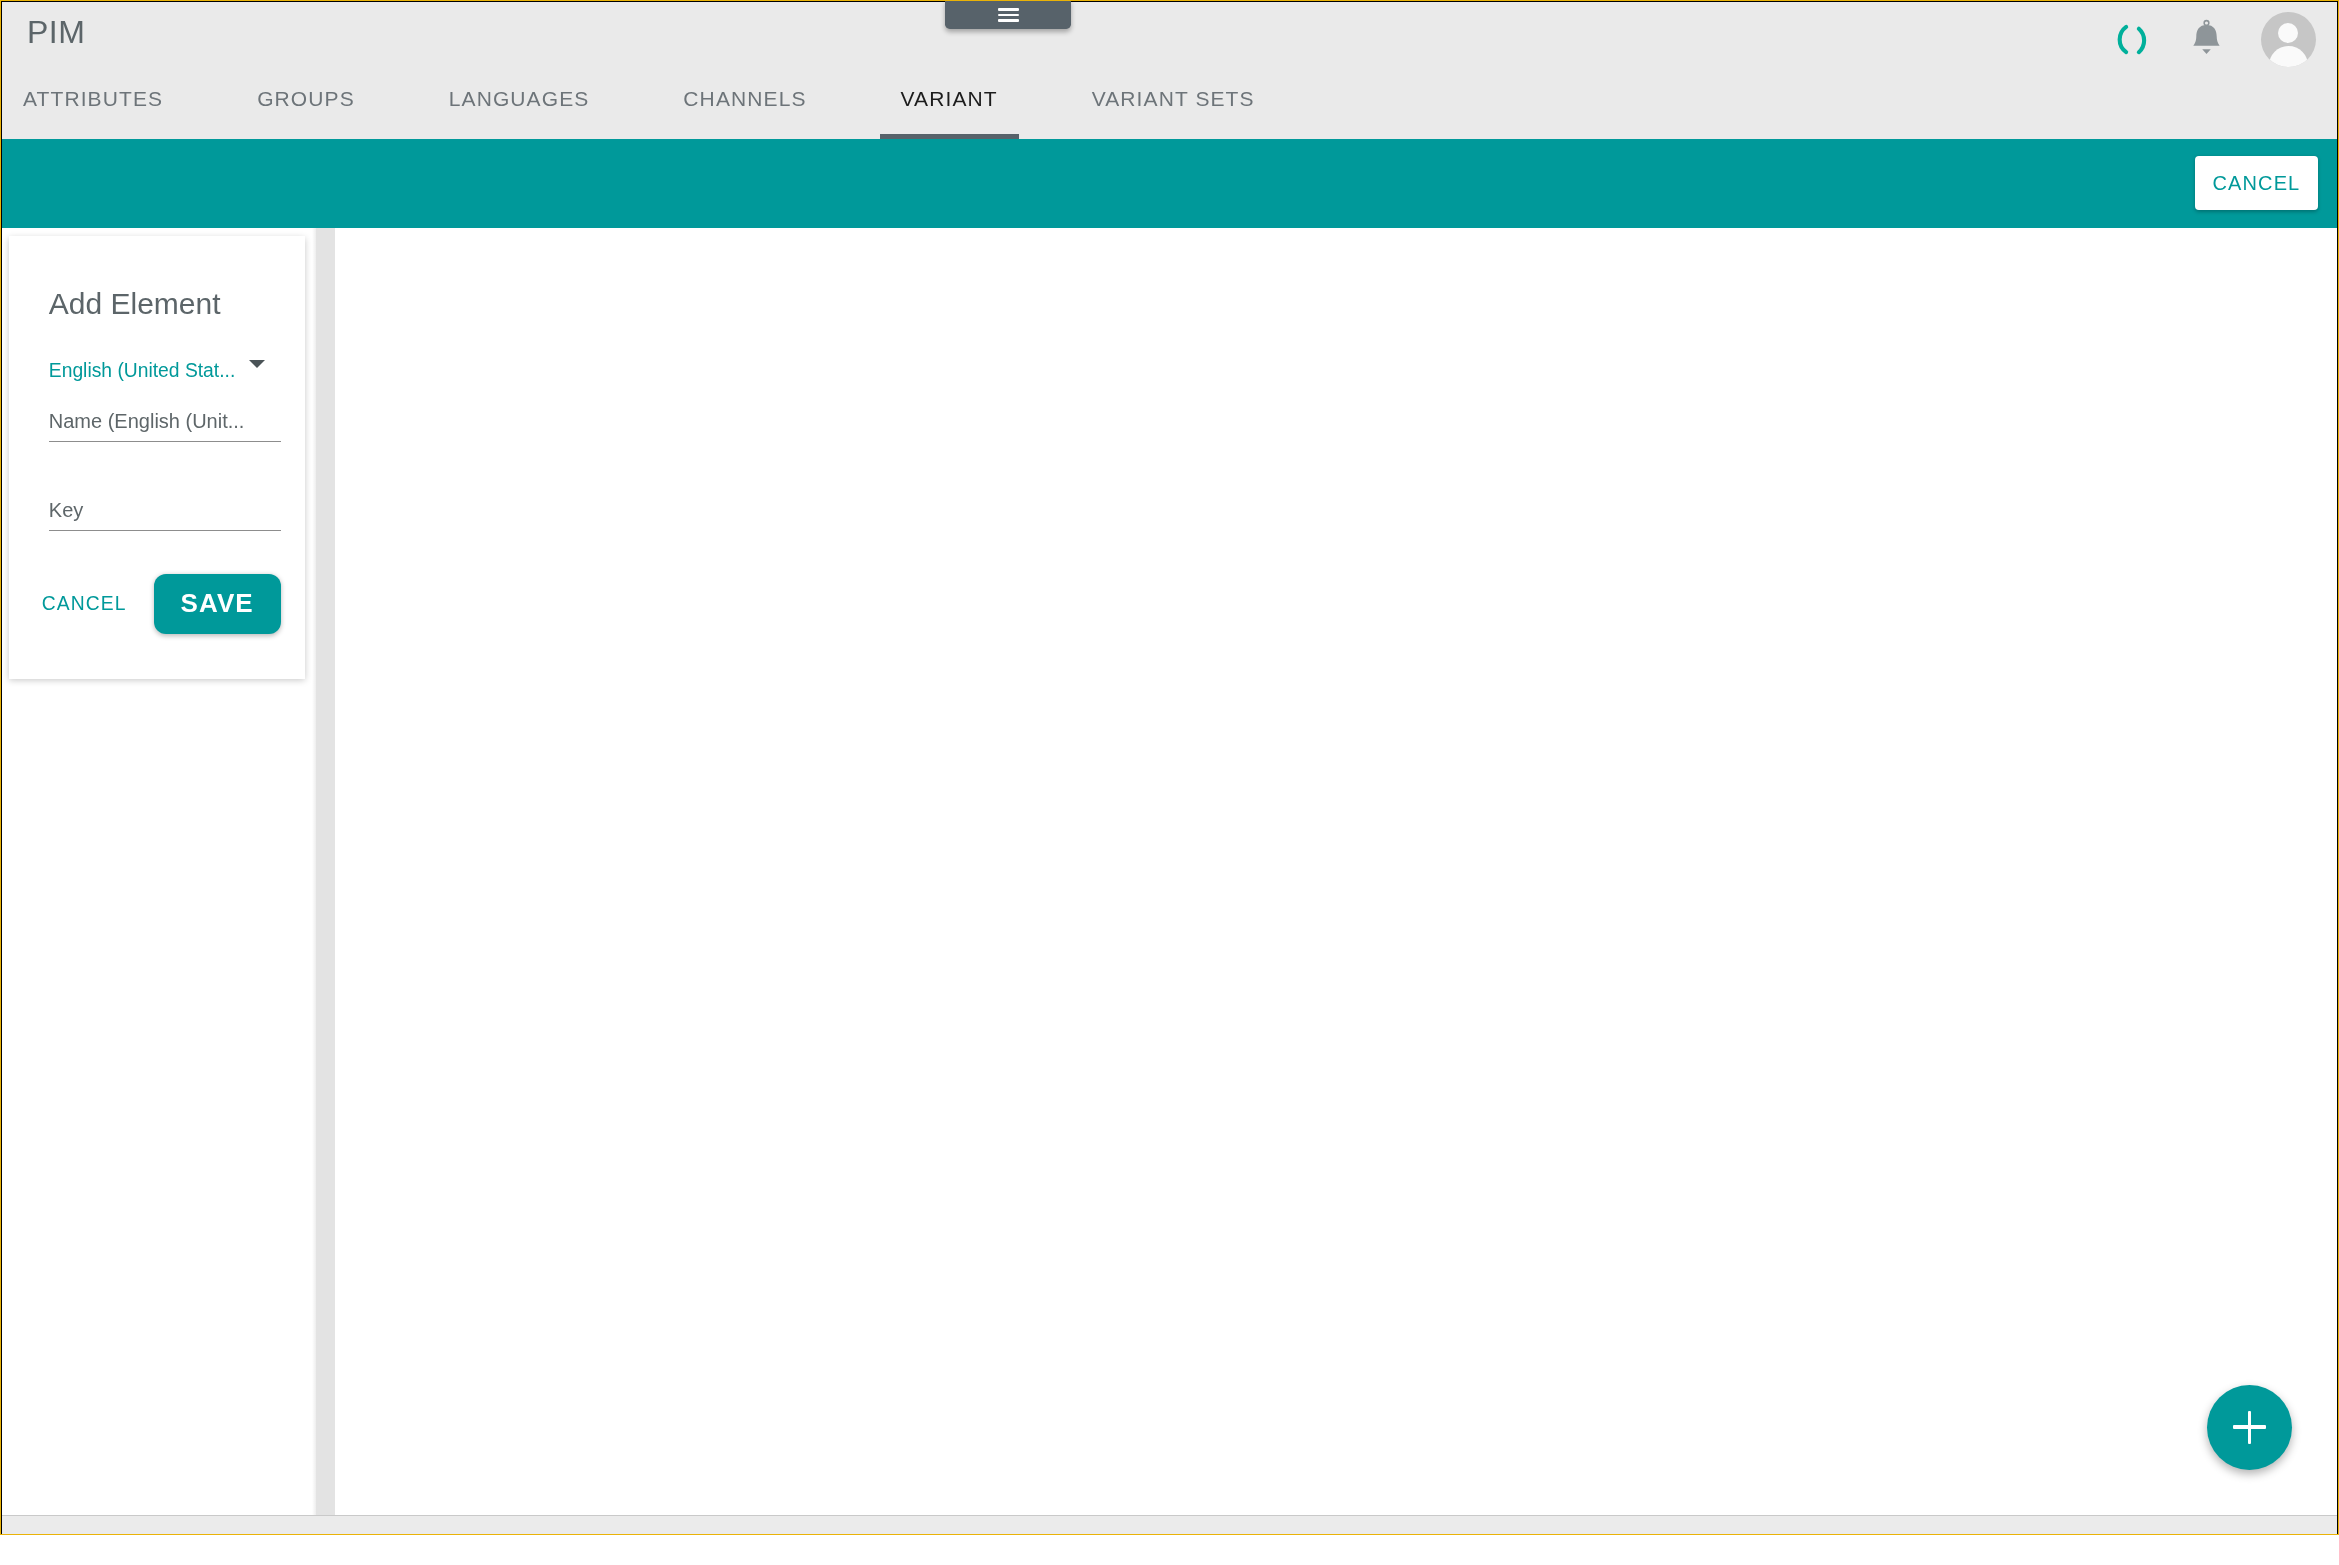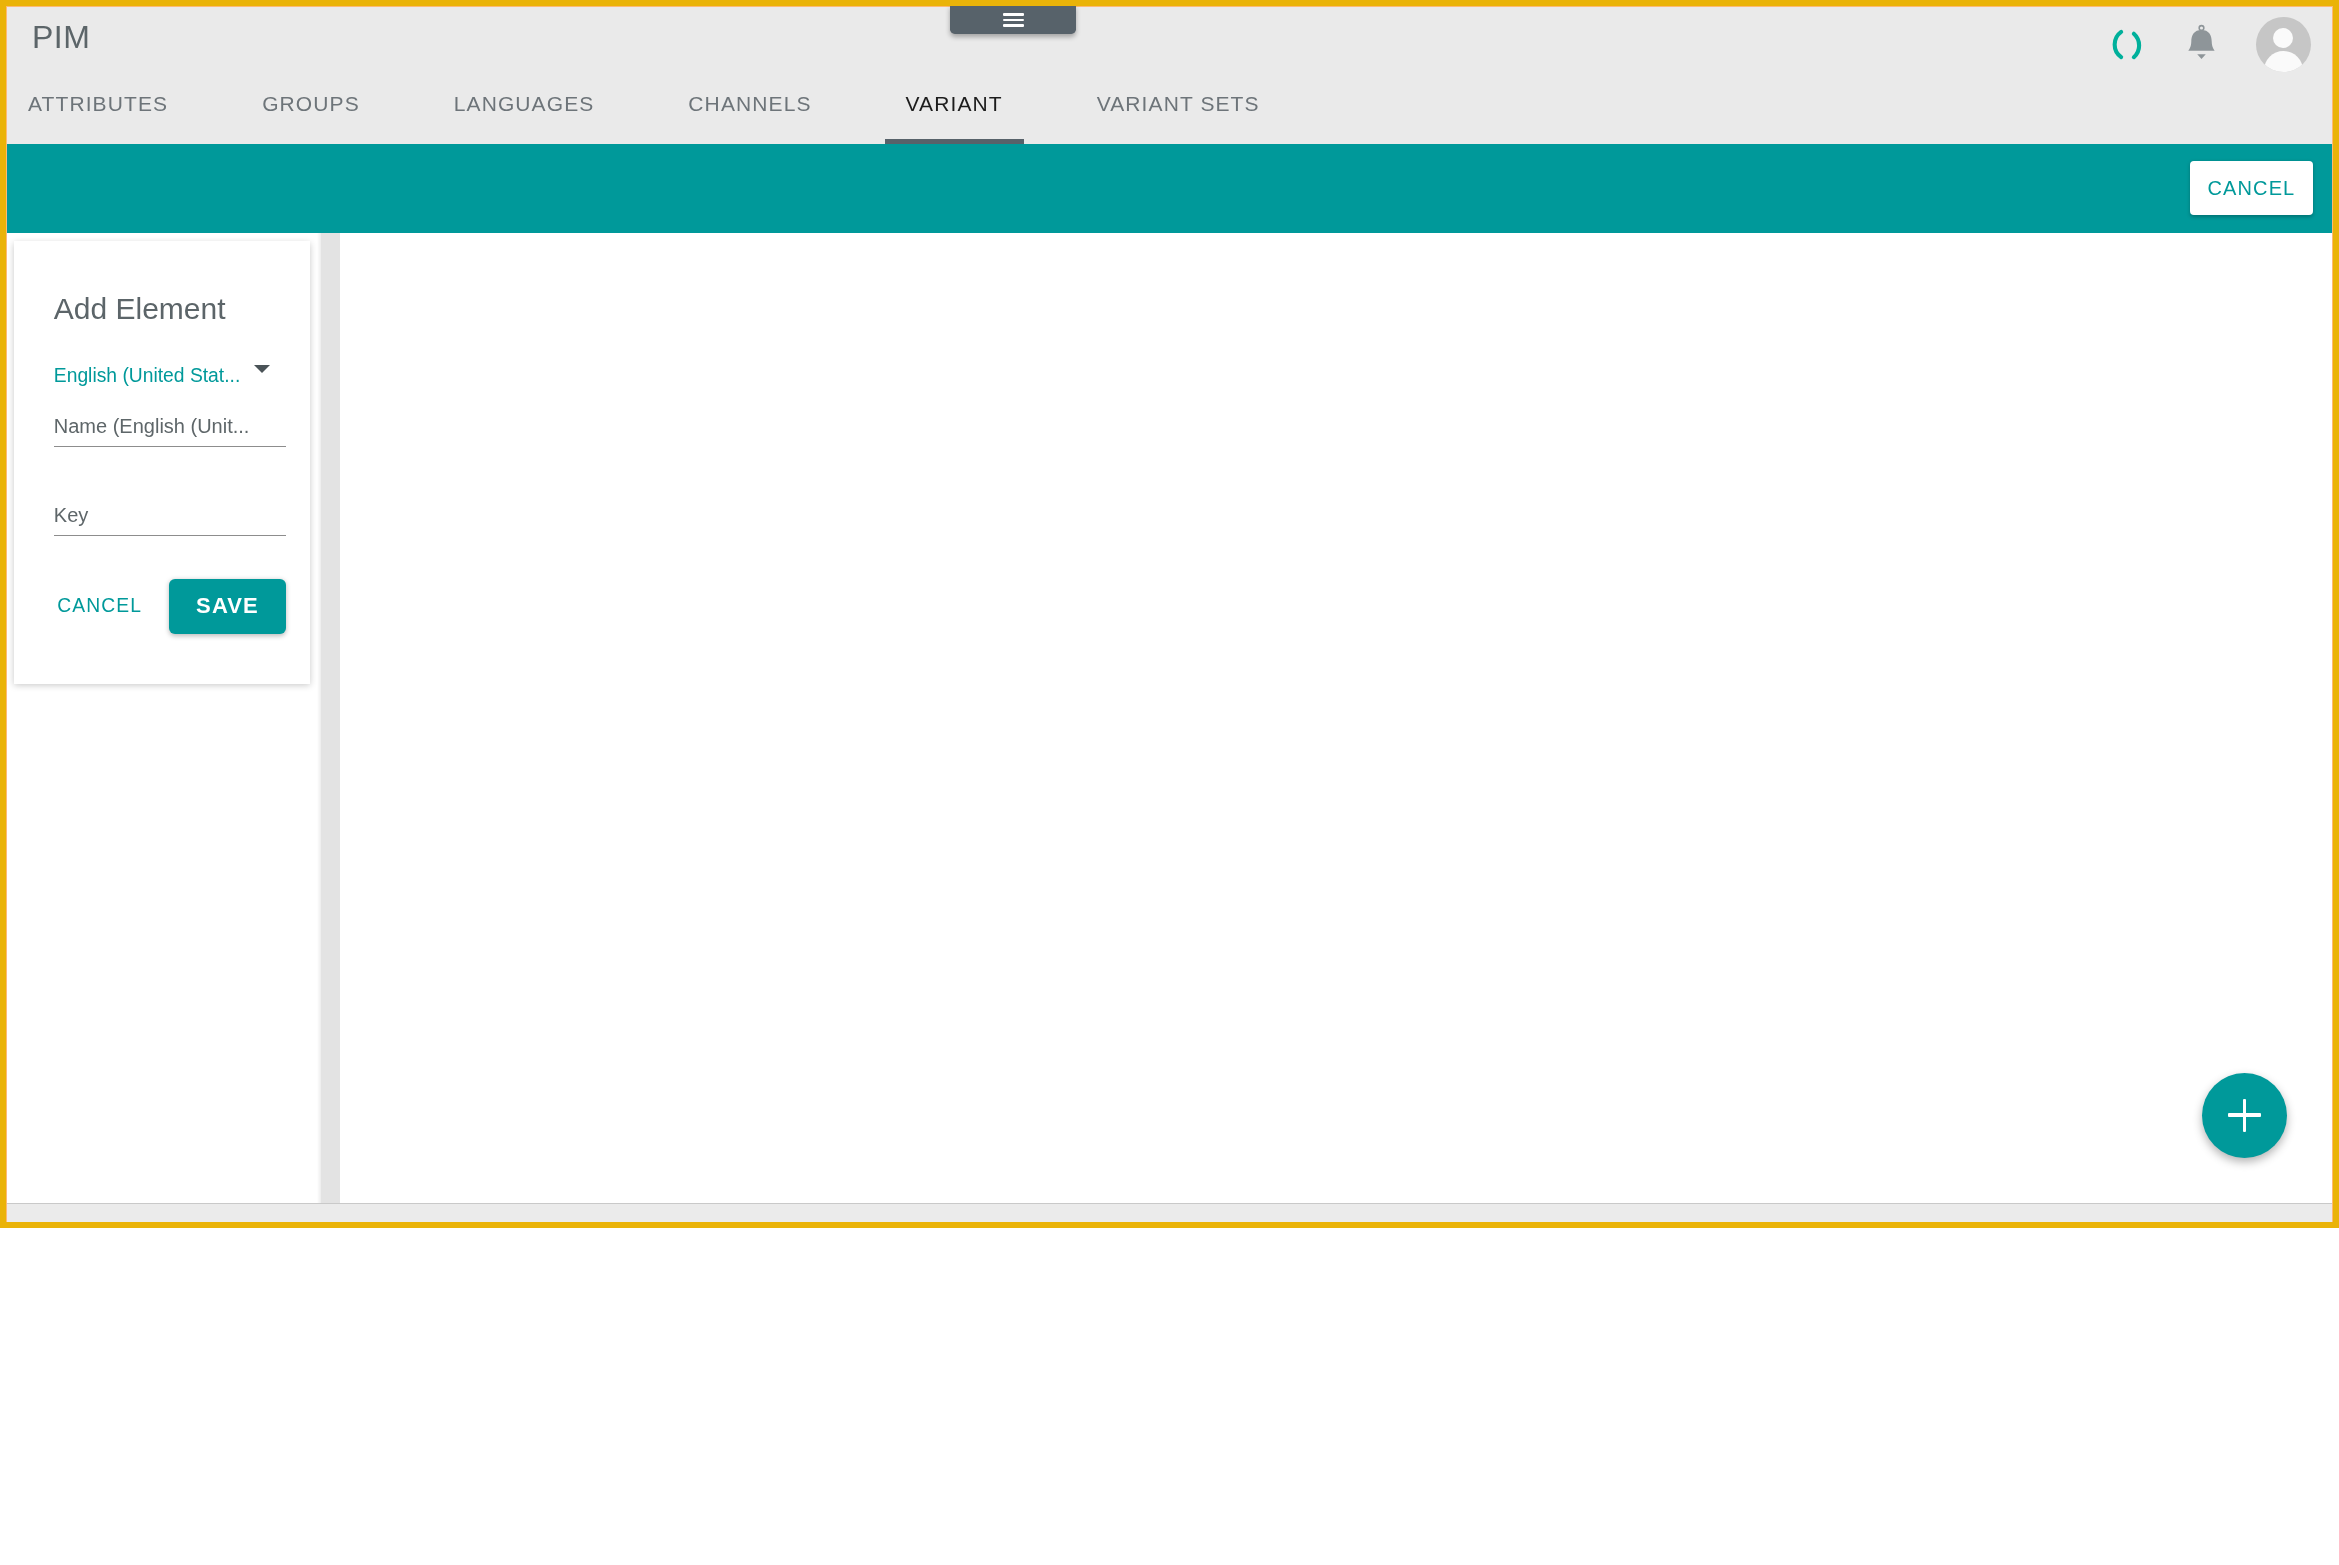--- a/index.html
+++ b/index.html
@@ -9,23 +9,23 @@
     width: 2339px;
     height: 1565px;
     overflow: hidden;
     font-family: "Liberation Sans", sans-serif;
     background: #ffffff;
   }
 
   #app {
     position: relative;
     width: 2339px;
-    height: 1228px;
-    background: #fdba74;
-    border: 6px solid #eab308;
+    height: 1535px;
+    background: #000000;
+    border: 1px solid #eab308;
     overflow: hidden;
   }
 
   
   .hamburger-tab {
     position: absolute;
     top: 0;
     left: 944px;
     width: 126px;
     height: 28px;
@@ -290,27 +290,27 @@
     letter-spacing: 1.1px;
     font-family: "Liberation Sans", sans-serif;
     cursor: pointer;
     padding: 12.6px 13.5px;
     border-radius: 2.9px;
   }
   .btn-filled {
     background: #00999a;
     border: none;
     color: #ffffff;
-    font-size: 22px;
+    font-size: 26px;
     letter-spacing: 1.1px;
     font-family: "Liberation Sans", sans-serif;
     font-weight: bold;
     cursor: pointer;
     padding: 14.5px 27px;
-    border-radius: 6px;
+    border-radius: 12px;
     box-shadow: 0 1.9px 4.8px rgba(0,0,0,0.27);
   }
 
   
   .content-canvas {
     position: absolute;
     left: 333px;
     top: 0;
     right: 0;
     bottom: 0;

